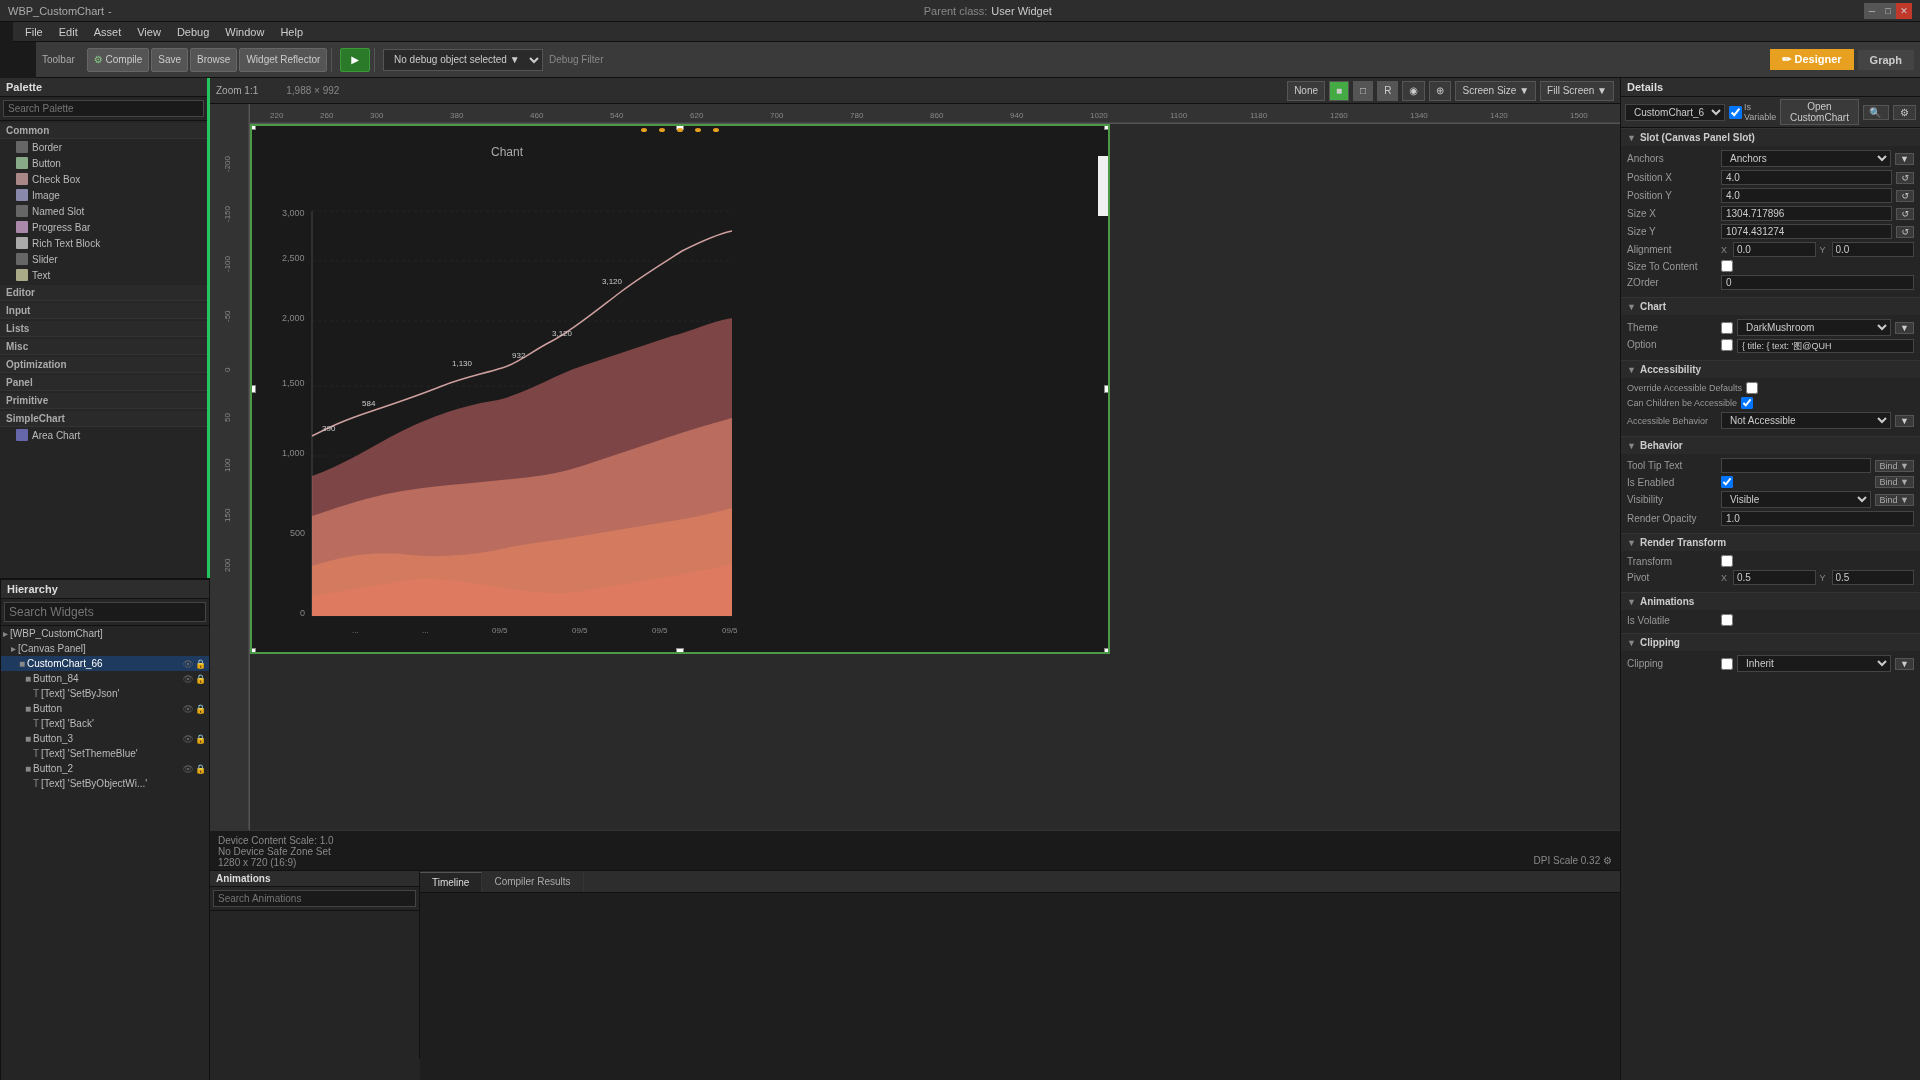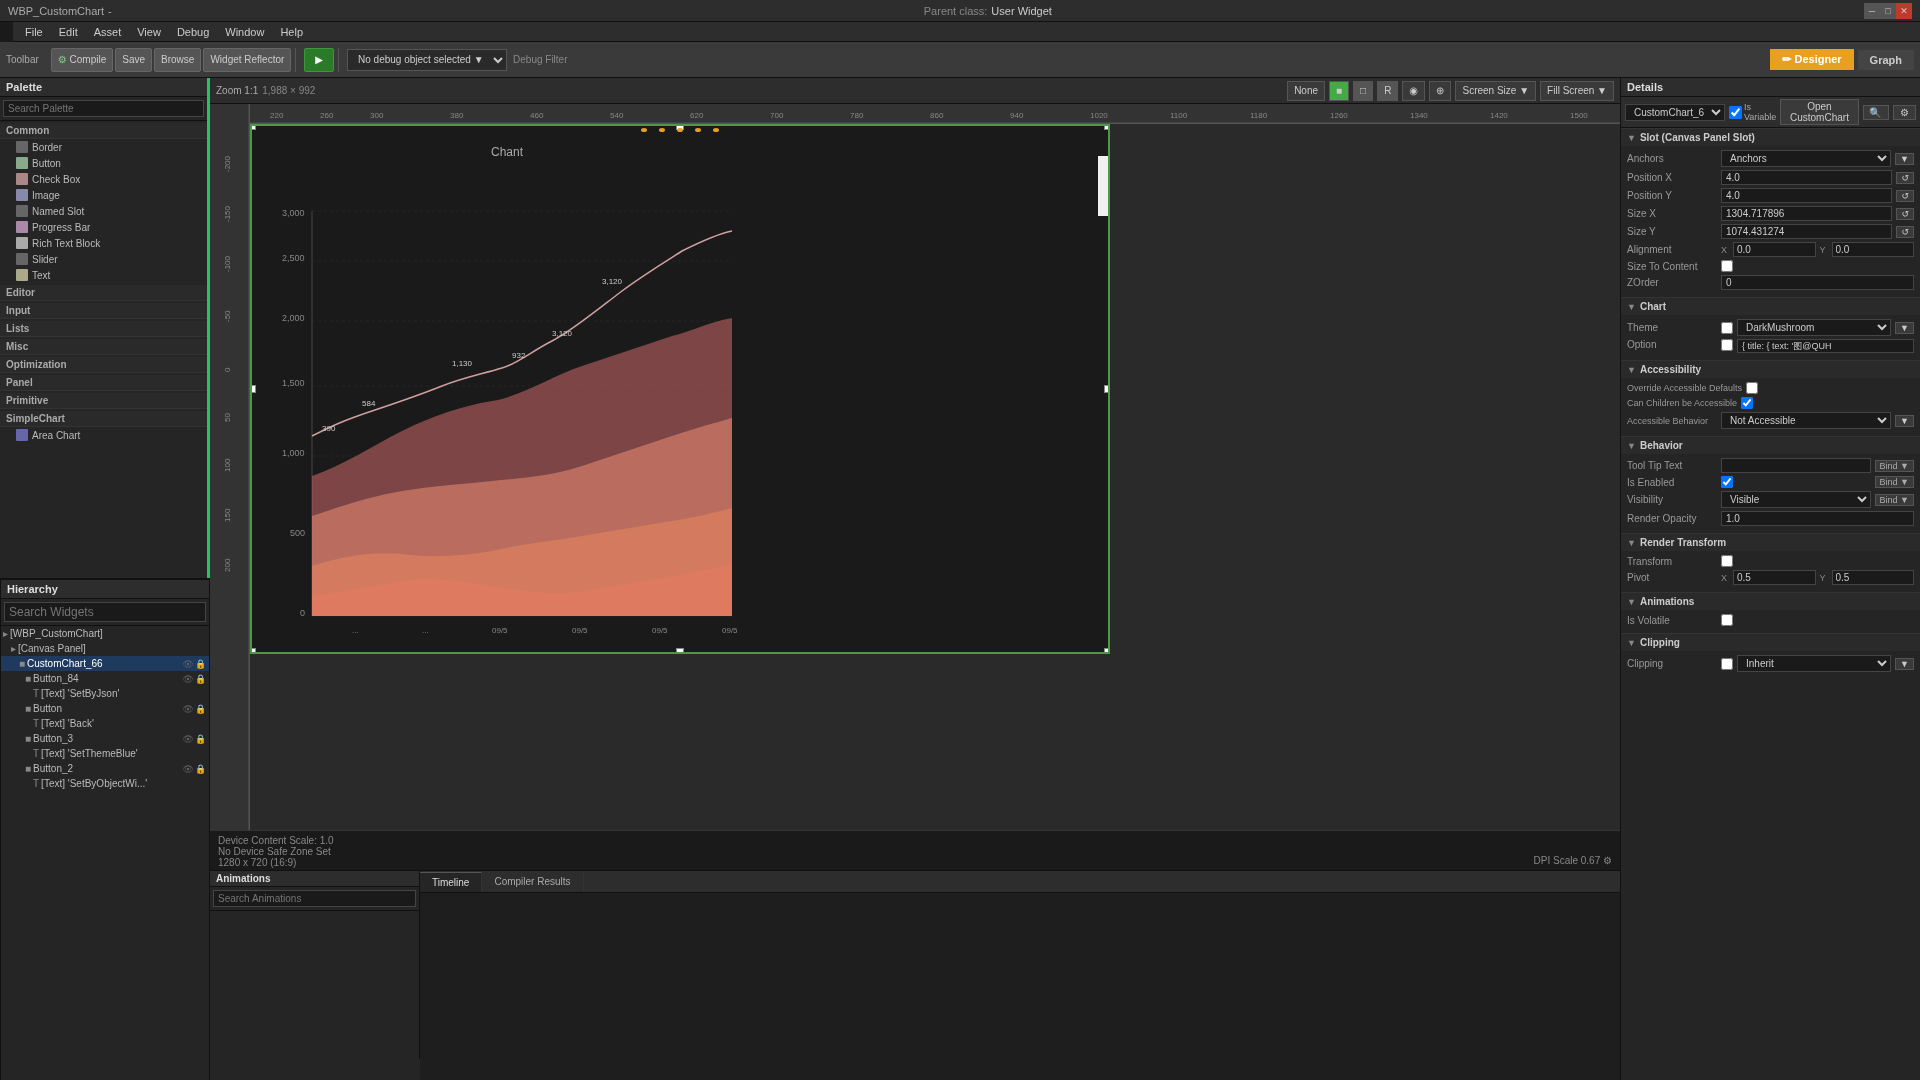--- a/index.html
+++ b/index.html
@@ -7,21 +7,21 @@
 
     
     #title-bar { background: #2d2d2d; height: 22px; display: flex; align-items: center; padding: 0 8px; font-size: 11px; border-bottom: 1px solid #111; }
     #title-bar span { color: #aaa; margin-right: 4px; }
 
     
     #menu-bar { background: #2d2d2d; height: 20px; display: flex; align-items: center; padding: 0 4px; border-bottom: 1px solid #111; margin-left: 13px; }
     #menu-bar .menu-item { color: #ccc; padding: 0 8px; font-size: 11px; cursor: pointer; height: 20px; line-height: 20px; }
 
     
-    #toolbar { background: #3a3a3a; height: 36px; display: flex; align-items: center; padding: 0 6px; border-bottom: 1px solid #111; gap: 4px; }
+    #toolbar { background: #3a3a3a; height: 36px; display: flex; align-items: center; padding: 0 6px; border-bottom: 1px solid #111; gap: 4px; margin-left: 36px; }
     .toolbar-btn { background: #555; border: 1px solid #666; color: #ccc; padding: 2px 6px; font-size: 10px; cursor: pointer; height: 24px; border-radius: 2px; }
     .toolbar-section { display: flex; align-items: center; gap: 2px; padding: 0 4px; border-right: 1px solid #555; }
     .debug-dropdown { background: #2a2a2a; border: 1px solid #555; color: #ccc; padding: 2px 6px; font-size: 10px; height: 22px; min-width: 160px; }
 
     
     #main { display: flex; height: calc(1080px - 78px); }
 
     
     #palette { width: 210px; background: #252525; border-right: 3px solid #22c55e; display: flex; flex-direction: column; flex-shrink: 0; }
     #palette-header { background: #2d2d2d; padding: 3px 6px; font-size: 11px; border-bottom: 1px solid #111; font-weight: bold; color: #ddd; }
@@ -29,21 +29,21 @@
     #palette-search input { width: 100%; background: #1a1a1a; border: 1px solid #444; color: #ccc; padding: 2px 4px; font-size: 10px; }
     #palette-content { overflow-y: auto; flex: 1; }
     .palette-category { color: #aaa; padding: 2px 6px; font-size: 10px; font-weight: bold; background: #2a2a2a; border-bottom: 1px solid #333; margin-top: 2px; }
     .palette-item { padding: 2px 16px; font-size: 10px; color: #bbb; cursor: pointer; display: flex; align-items: center; gap: 4px; }
     .palette-item .icon { width: 12px; height: 12px; display: inline-block; background: #666; border-radius: 1px; }
 
     
     #center { flex: 1; display: flex; flex-direction: column; background: #1e1e1e; overflow: hidden; }
     #viewport-toolbar { background: #2d2d2d; height: 26px; display: flex; align-items: center; padding: 0 6px; border-bottom: 1px solid #111; gap: 4px; }
     .vp-btn { background: #3a3a3a; border: 1px solid #555; color: #ccc; padding: 1px 6px; font-size: 10px; cursor: pointer; height: 20px; }
-    .vp-zoom { color: #aaa; font-size: 10px; margin-right: 0; }
+    .vp-zoom { color: #aaa; font-size: 10px; margin-right: 24px; }
     .vp-size { color: #888; font-size: 10px; }
     #viewport { flex: 1; position: relative; overflow: hidden; background: #2a2a2a; }
     #canvas-area { position: absolute; top: 20px; left: 40px; width: 860px; height: 520px; border: 2px solid #4a9a4a; background: #1a1a1a; }
 
     
     #chart-container { position: absolute; top: 30px; left: 40px; width: 460px; height: 490px; overflow: hidden; }
 
     
     .canvas-btn { position: absolute; background: #f0f0f0; border: none; color: #000; font-size: 20px; font-weight: bold; cursor: pointer; display: flex; align-items: center; justify-content: center; }
 
@@ -431,21 +431,21 @@
             
           </button>
         </div>
       </div>
 
       <div id="viewport-info">
         <div>Device Content Scale: 1.0</div>
         <div>No Device Safe Zone Set</div>
         <div>1280 x 720 (16:9)</div>
         <div id="dpi-scale">
-          <span>DPI Scale 0.67</span>
+          <span>DPI Scale 0.32</span>
           <span style="cursor:pointer;">⚙</span>
         </div>
       </div>
     </div>
 
     <div id="bottom">
       <div style="display:flex;height:100%;">
 
         <div id="animations-panel" style="width:210px;border-right:1px solid #111;flex-shrink:0;">
           <div id="anim-header">

